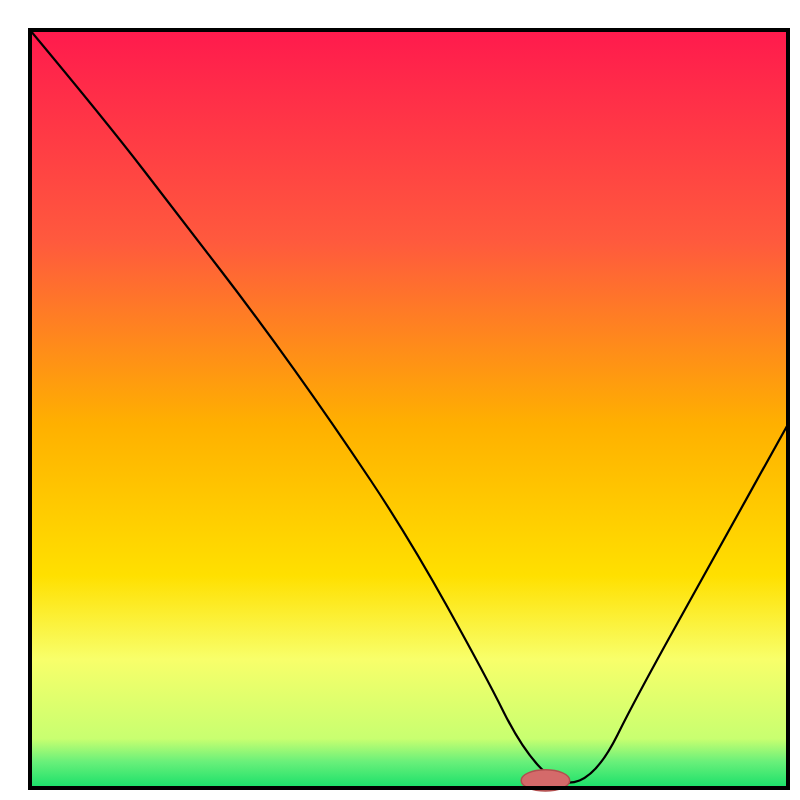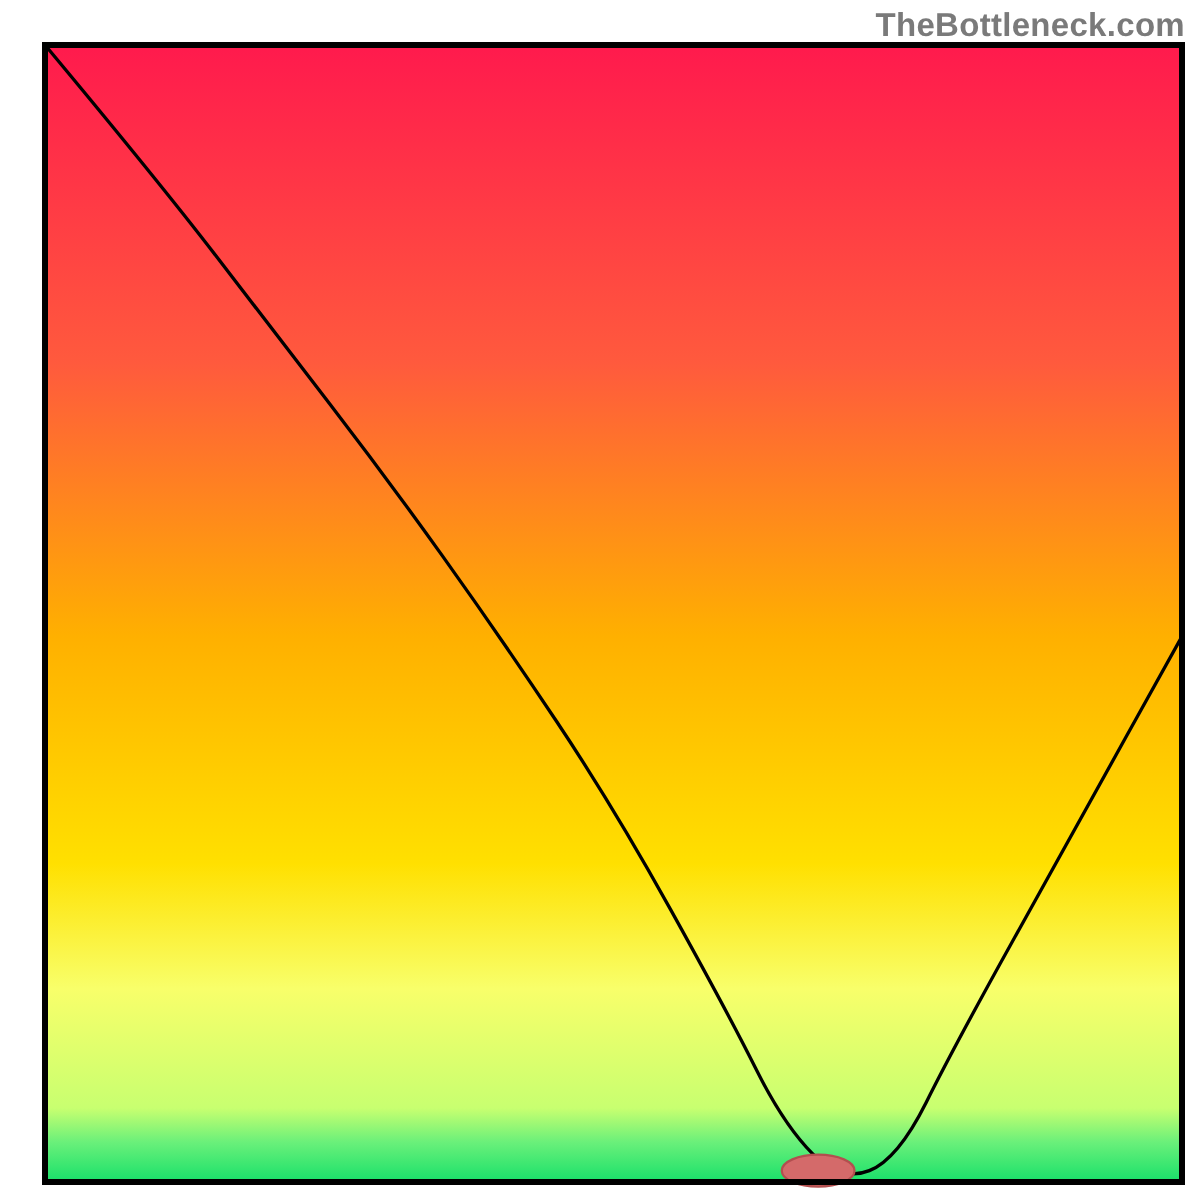--- a/index.html
+++ b/index.html
@@ -30,21 +30,20 @@
     font-weight: bold;
     color: #7a7a7a;
     letter-spacing: 0.2px;
     user-select: none;
   }
 </style>
 </head>
 <body>
 
 <div class="chart-wrap">
-  <div class="watermark">TheBottleneck.com</div>
 
   <svg viewBox="0 0 800 800" preserveAspectRatio="none">
     <defs>
       <linearGradient id="bg-grad" x1="0" y1="0" x2="0" y2="1">
           <stop offset="0.00%" stop-color="#ff1a4d"></stop>
           <stop offset="28.00%" stop-color="#ff5a3d"></stop>
           <stop offset="52.00%" stop-color="#ffb000"></stop>
           <stop offset="72.00%" stop-color="#ffe000"></stop>
           <stop offset="83.00%" stop-color="#f8ff6a"></stop>
           <stop offset="93.50%" stop-color="#c8ff70"></stop>

